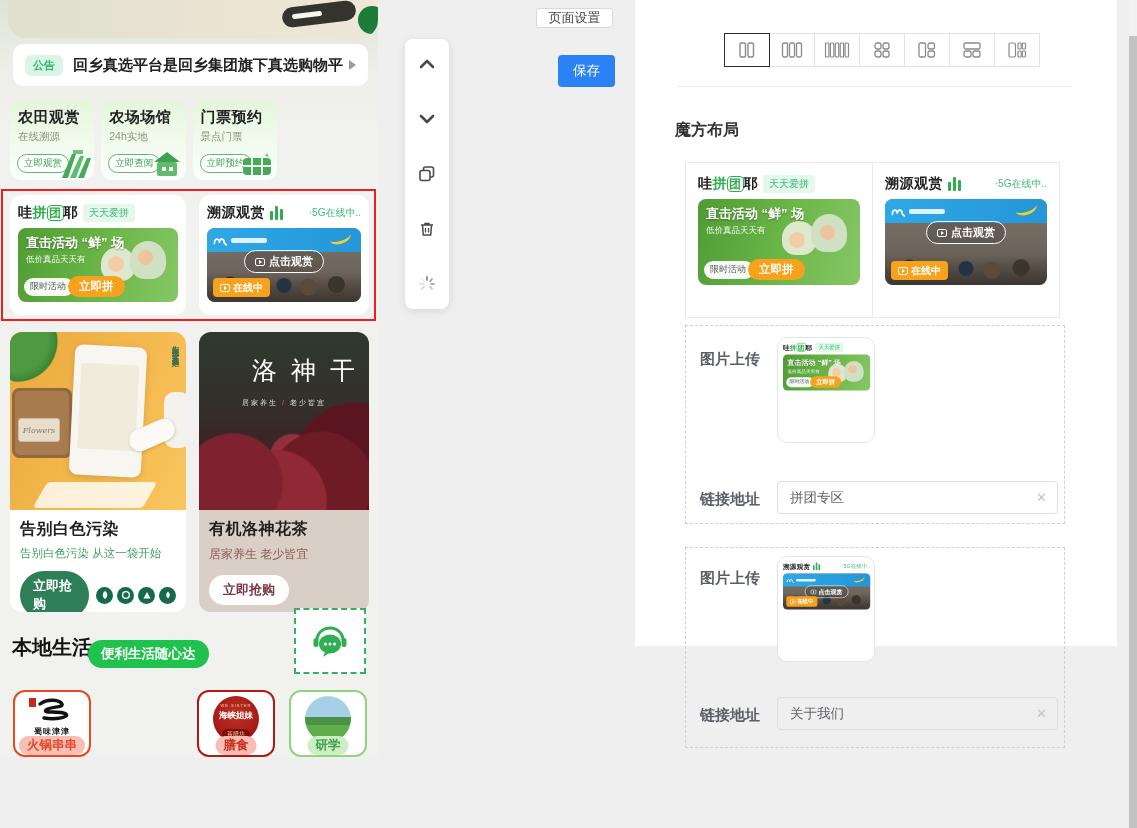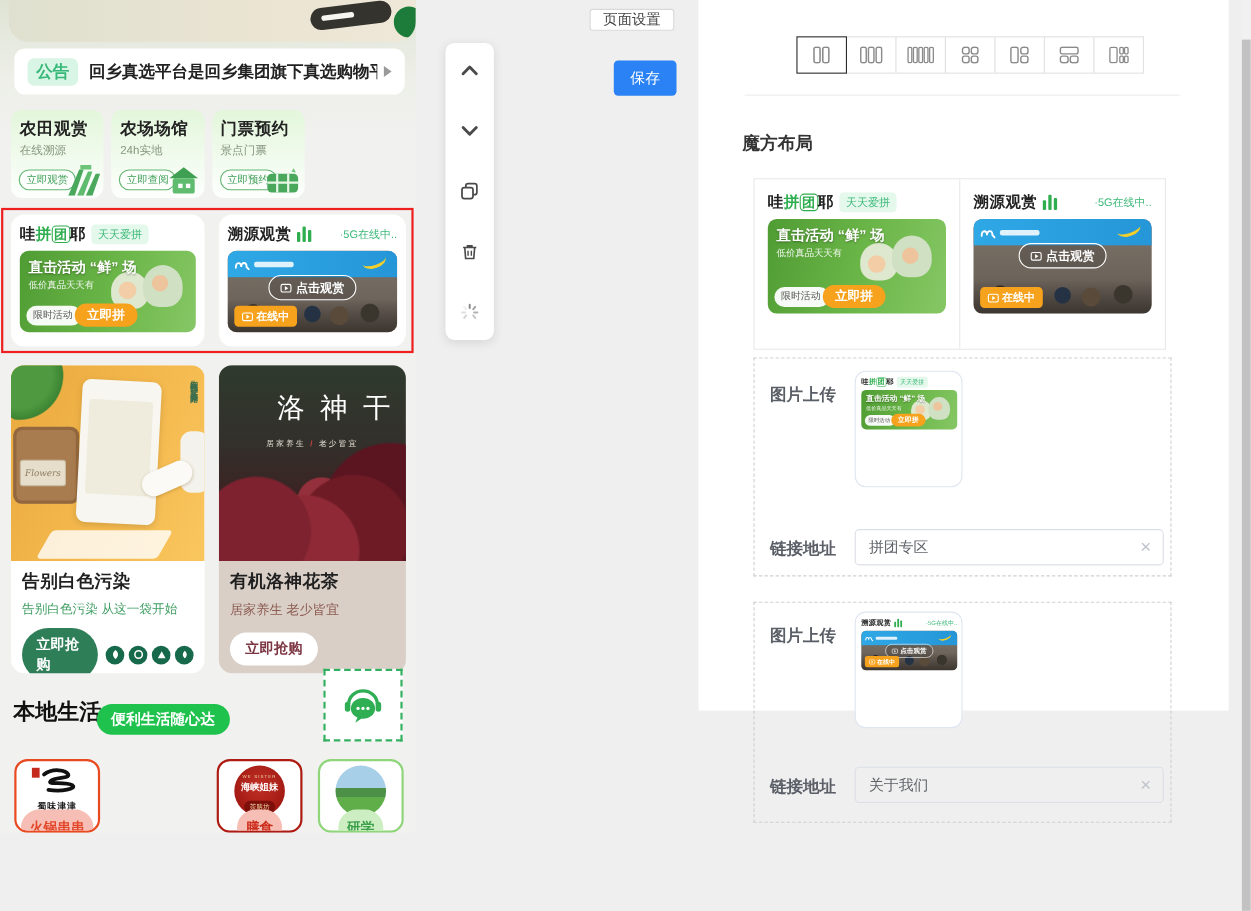--- a/index.html
+++ b/index.html
@@ -15,21 +15,21 @@
     background:linear-gradient(90deg,#dfe0cf,#e9e3d2 55%,#efe8d8); }
   .banner .glasses { position:absolute; right:22px; top:4px; width:74px; height:20px;
     background:#35332e; border-radius:12px; transform:rotate(-7deg); }
   .banner .glasses i { position:absolute; left:10px; top:7px; width:30px; height:5px;
     background:#f6f5f0; border-radius:3px; display:block; }
   .banner .greenball { position:absolute; right:-8px; top:6px; width:28px; height:28px;
     border-radius:50%; background:#1d7c3a; }
 
   .announce { position:absolute; left:13px; top:44px; width:355px; height:42px; background:#fff;
     border-radius:10px; display:flex; align-items:center; padding:0 12px; }
-  .announce .badge { background:#d8f5e5; color:#36b878; font-size:15px; font-weight:bold;
+  .announce .badge { background:#d8f5e5; color:#36b878; font-size:11px; font-weight:bold;
     padding:3px 8px; border-radius:6px; flex:none; }
   .announce .txt { margin-left:10px; font-size:15px; font-weight:bold; color:#222;
     white-space:nowrap; overflow:hidden; flex:1; }
   .announce .arr { width:0; height:0; border-left:7px solid #9a9a9a;
     border-top:5px solid transparent; border-bottom:5px solid transparent; margin-left:6px; }
 
   .cats { position:absolute; left:10px; top:100px; width:358px; display:grid;
     grid-template-columns:repeat(4,1fr); gap:7px; }
   .cat { height:80px; border-radius:10px; position:relative; overflow:hidden; padding:8px;
     background:linear-gradient(180deg,#e3f6db,#fdfffd); }
@@ -146,21 +146,21 @@
   
   .localtitle { position:absolute; left:12px; top:634px; font-size:20px; font-weight:bold; color:#111; }
   .localbadge { position:absolute; left:88px; top:640px; background:#1ec24c; color:#fff;
     font-size:13.5px; font-weight:bold; padding:5px 13px; border-radius:999px; }
   .csbox { position:absolute; left:294px; top:608px; width:72px; height:66px; background:#fff;
     border:2px dashed #35b061; display:flex; align-items:center; justify-content:center; z-index:6; }
 
   .shop { position:absolute; top:690px; width:78px; height:67px; background:#fff; border-radius:12px;
     border-width:2px; border-style:solid; overflow:hidden; text-align:center; }
   .shop .pill { position:absolute; left:50%; transform:translateX(-50%); top:44px; font-size:12.5px;
-    font-weight:bold; padding:8px 8px; border-radius:999px; white-space:nowrap; }
+    font-weight:bold; padding:1px 8px; border-radius:999px; white-space:nowrap; }
   #shop1 { left:13px; border-color:#e8491f; } #shop2 { left:105px; border-color:#24a2de; }
   #shop3 { left:197px; border-color:#ae1b12; } #shop4 { left:289px; border-color:#8fd57a; }
   #shop1 .pill { background:#f6beb4; color:#e2472a; } #shop2 .pill { background:#c3e9fa; color:#34a8e0; }
   #shop3 .pill { background:#f6beb4; color:#cd2d1d; } #shop4 .pill { background:#cdeec3; color:#3da04b; }
   .brandtxt { font-size:8px; font-weight:bold; color:#111; letter-spacing:1px; margin-top:-2px; }
   .seal { position:absolute; left:14px; top:6px; width:7px; height:9px; background:#c42b1e; }
   .circlogo { width:46px; height:46px; border-radius:50%; margin:4px auto 0; position:relative; overflow:hidden; }
   #shop3 .circlogo { background:radial-gradient(circle at 50% 40%, #c03126, #a01812 75%); color:#fff; }
   .cl-top { font-size:4px; letter-spacing:1px; margin-top:7px; color:#f3d9a8; }
   .cl-main { font-size:8.5px; font-weight:bold; margin-top:2px; }

